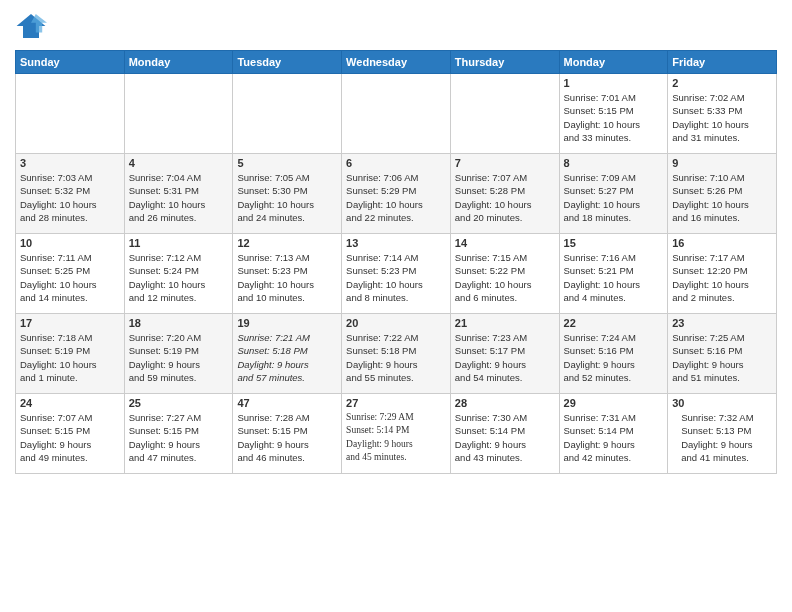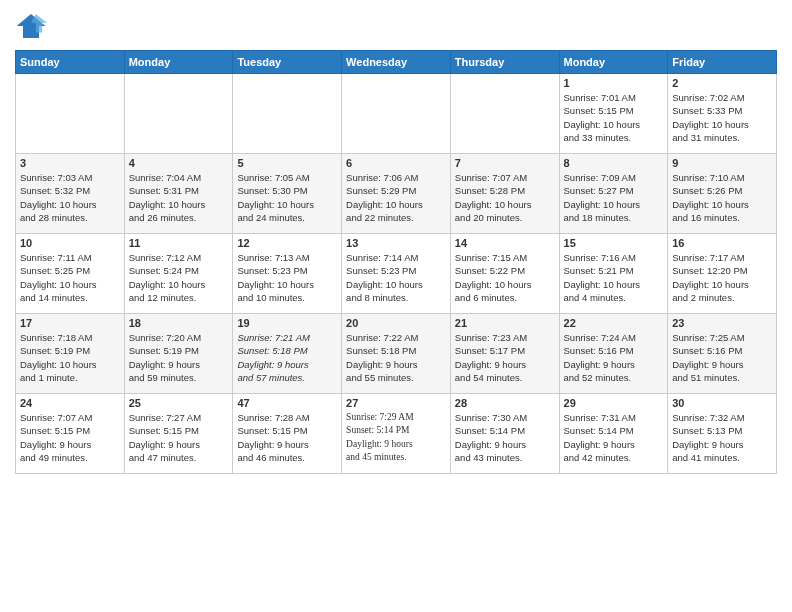--- a/index.html
+++ b/index.html
@@ -341,21 +341,21 @@
           </td>
           <td>
             <div class="day-number">29</div>
             <div class="day-info" style="white-space: pre-line;">Sunrise: 7:31 AM
 Sunset: 5:14 PM
 Daylight: 9 hours
 and 42 minutes.</div>
           </td>
           <td>
             <div class="day-number">30</div>
-            <div class="day-info" style="white-space: pre-line;">Sunrise: 7:32 AM
+            <div class="day-info" style="white-space: pre-line; margin-left: 9px;">Sunrise: 7:32 AM
 Sunset: 5:13 PM
 Daylight: 9 hours
 and 41 minutes.</div>
           </td>
         </tr>
       </tbody>
   </table>
 </div>
 
 </body></html>

